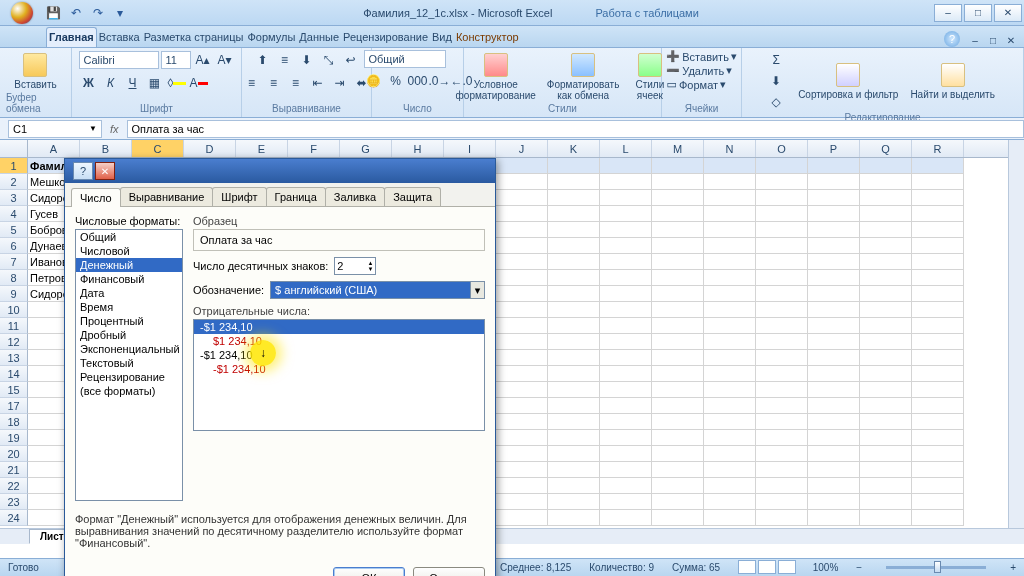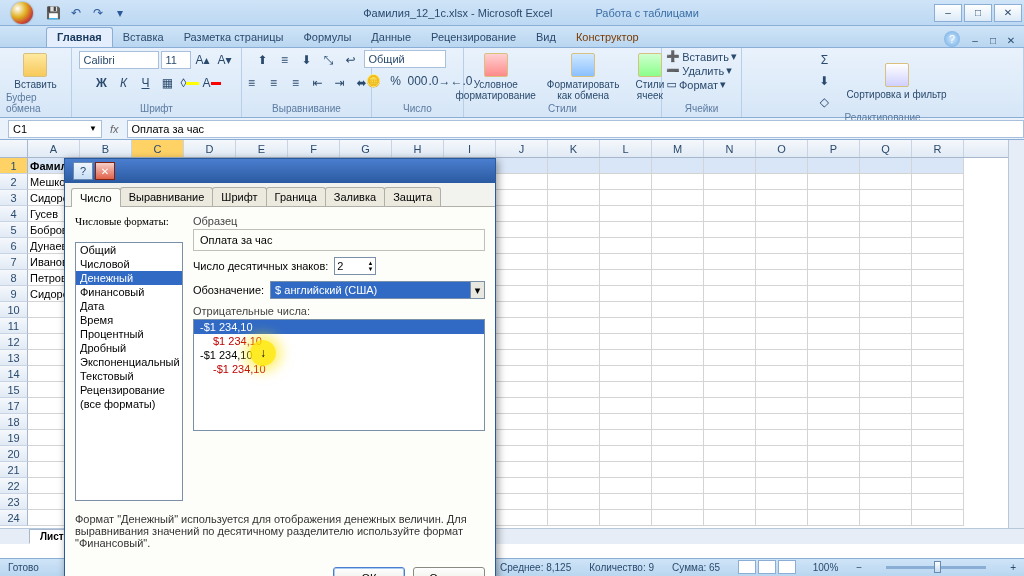--- a/index.html
+++ b/index.html
@@ -11,21 +11,21 @@
 .office-btn div { width: 22px; height: 22px; border-radius: 50%; background: radial-gradient(circle at 30% 30%, #fff, #e0b020 40%, #c43 70%, #258 100%); box-shadow: 0 0 2px rgba(0,0,0,.4); }
 .qat { display:flex; gap:6px; margin-left:6px; align-items:center;}
 .qat .ic{ width:16px; height:16px; display:flex; align-items:center; justify-content:center; color:#2a5a9a; font-size:12px;}
 .title-text { flex:1; text-align:center; }
 .title-aux { color:#3b6ea5; margin-left:40px; }
 .win-controls { display:flex; }
 .win-controls div { width:28px; height:18px; border:1px solid #8aaed6; background:linear-gradient(#fff,#dceaf7); display:flex; align-items:center; justify-content:center; font-size:10px; color:#2a4a6d; margin-right:2px;}
 
 
 .ribtabs { height:22px; background:linear-gradient(#cfe4f7,#b9d6f0); display:flex; align-items:flex-end; padding-left:46px; font-size:11px; border-bottom:1px solid #8aaed6;}
-.ribtabs .tab{ padding:3px 10px 4px; color:#2a4a6d; cursor:default;}
+.ribtabs .tab{ padding:3px 2px 4px; color:#2a4a6d; cursor:default;}
 .ribtabs .tab.active{ background:#e4eefc; border:1px solid #8aaed6; border-bottom:none; border-radius:3px 3px 0 0; color:#1a3a60; font-weight:bold;}
 .ribtabs .tab.ctx{ color:#7a3a00; }
 .ribtabs .help{ margin-left:auto; margin-right:8px; width:16px;height:16px;border-radius:50%;background:radial-gradient(#cfe8ff,#6aa6e0);color:#fff;font-size:11px;display:flex;align-items:center;justify-content:center;}
 .ribtabs .mdi{ display:flex; gap:4px; margin-right:6px;}
 .ribtabs .mdi div{ width:14px;height:14px;font-size:10px;color:#2a4a6d;display:flex;align-items:center;justify-content:center;}
 
 
 .ribbon { height:70px; background:linear-gradient(#e9f2fc,#d6e6f7); border-bottom:1px solid #8aaed6; display:flex; font-size:11px; color:#2a4a6d; }
 .rgroup{ border-right:1px solid #b7cfe8; padding:2px 6px; display:flex; flex-direction:column; justify-content:space-between; align-items:center;}
 .rgroup .body{ flex:1; display:flex; align-items:center; gap:4px;}
@@ -75,21 +75,21 @@
 .dialog{ position:absolute; left:64px; top:158px; width:432px; background:#f2f2ee; border:1px solid #2a5a9a; box-shadow:2px 2px 8px rgba(0,0,0,.4); z-index:50; font-size:11px; color:#000;}
 .dlg-title{ height:24px; background:linear-gradient(#4a7ecf,#2a5aa0); color:#fff; display:flex; align-items:center; padding:0 6px; font-size:11px;}
 .dlg-title .t{flex:1;}
 .dlg-title .btn{ width:20px;height:18px; background:linear-gradient(#f6d0c8,#e06048); border:1px solid #802010; color:#fff; display:flex;align-items:center;justify-content:center;margin-left:2px;font-size:10px;}
 .dlg-title .help{ width:20px;height:18px;background:linear-gradient(#eef6ff,#c8dff5);border:1px solid #6a8ab0;color:#2a4a6d;display:flex;align-items:center;justify-content:center;margin-left:2px;font-size:11px;}
 .dlg-tabs{ display:flex; padding:4px 6px 0; gap:0; border-bottom:1px solid #b0b0a8;}
 .dlg-tabs .dt{ padding:3px 8px; border:1px solid #b0b0a8; border-bottom:none; background:#eceadf; font-size:11px; margin-right:-1px; border-radius:3px 3px 0 0;}
 .dlg-tabs .dt.active{ background:#fdfdf9; position:relative; top:1px;}
 .dlg-body{ padding:8px 10px 6px; background:#fdfdf9; min-height:300px; display:flex; gap:10px;}
 .catcol{ width:108px; display:flex; flex-direction:column;}
-.catcol .lbl{ margin-bottom:15px;font-family:Liberation Serif, serif;}
+.catcol .lbl{ margin-bottom:2px;}
 .catlist{ flex:1; border:1px solid #7a90a8; background:#fff; height:200px; overflow:hidden;}
 .catlist div{ padding:1px 4px; white-space:nowrap;}
 .catlist .sel{ background:#316ac5; color:#fff;}
 .rightcol{ flex:1; display:flex; flex-direction:column; gap:6px;}
 .fieldset{ }
 .fs-label{ color:#444; margin-bottom:2px;}
 .samplebox{ border:1px solid #c0c0b8; padding:4px 6px; background:#fdfdf9;}
 .fldrow{ display:flex; align-items:center; gap:6px;}
 .fldrow label{ white-space:nowrap;}
 .numbox{ width:42px; height:18px; border:1px solid #7a90a8; background:#fff; display:flex; align-items:center; padding:0 2px; justify-content:space-between;}
@@ -151,21 +151,21 @@
   <div class="rgroup" style="width:72px">
     <div class="body">
         <div class="bigbtn">
           <div class="ic" style="background:linear-gradient(#ffe9a0,#f7c95a);"></div>
           <div class="lb">Вставить</div>
         </div>
       </div>
     <div class="label">Буфер обмена</div>
   </div>
   <div class="rgroup" style="width:170px">
-    <div class="body col" style="align-items:center;gap:3px">
+    <div class="body col" style="align-items:flex-start;gap:3px">
       <div class="row">
         <div class="ctl" style="width:80px">Calibri</div>
         <div class="ctl" style="width:30px">11</div>
         <div class="icbtn">A▴</div>
         <div class="icbtn">A▾</div>
       </div>
       <div class="row">
         <div class="icbtn">
             <b>Ж</b>
           </div>
@@ -247,20 +247,25 @@
     <div class="body">
       <div class="col" style="gap:1px;margin-right:4px">
         <div class="icbtn">Σ</div>
         <div class="icbtn">⬇</div>
         <div class="icbtn">◇</div>
       </div>
       <div class="bigbtn">
           <div class="ic" style="background:linear-gradient(#fff,#d0d0ff)"></div>
           <div class="lb">Сортировка
 и фильтр</div>
+        </div>
+      <div class="bigbtn">
+          <div class="ic" style="background:linear-gradient(#fff,#ffe0a0)"></div>
+          <div class="lb">Найти и
+выделить</div>
         </div>
     </div>
     <div class="label">Редактирование</div>
   </div>
 </div>
 
 <div class="fbar">
   <div class="namebox">
       <span>C1</span>
       <span style="font-size:8px">▼</span>

